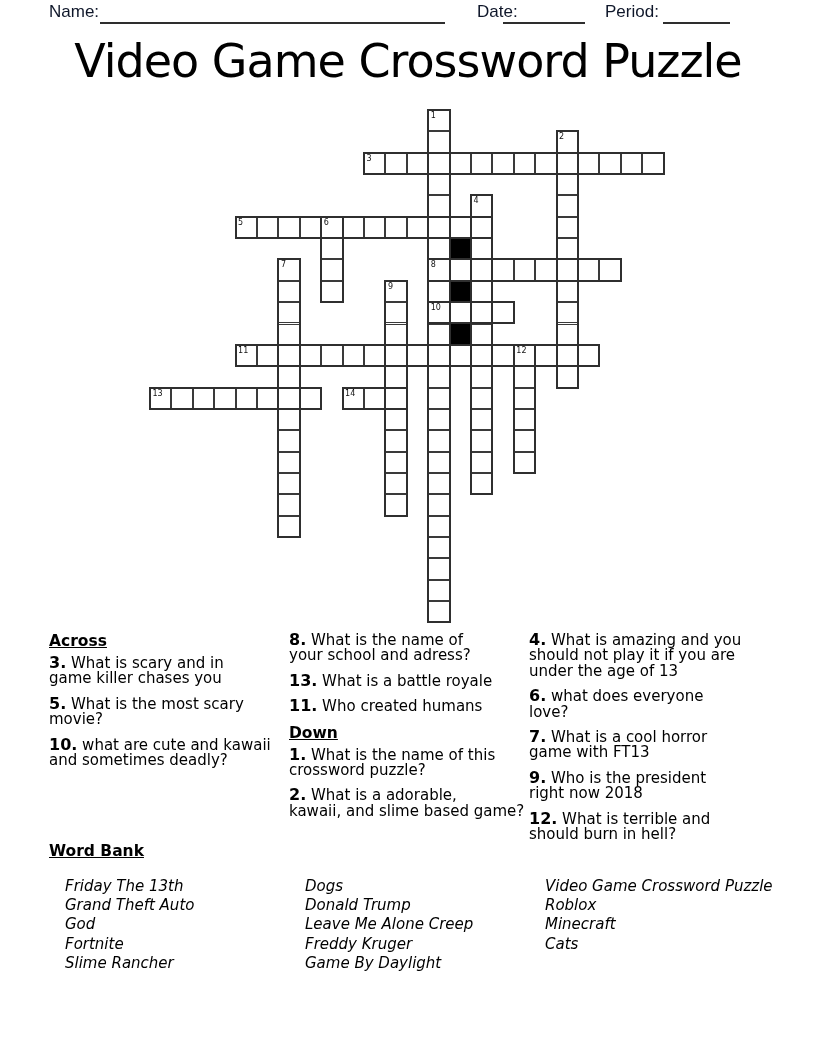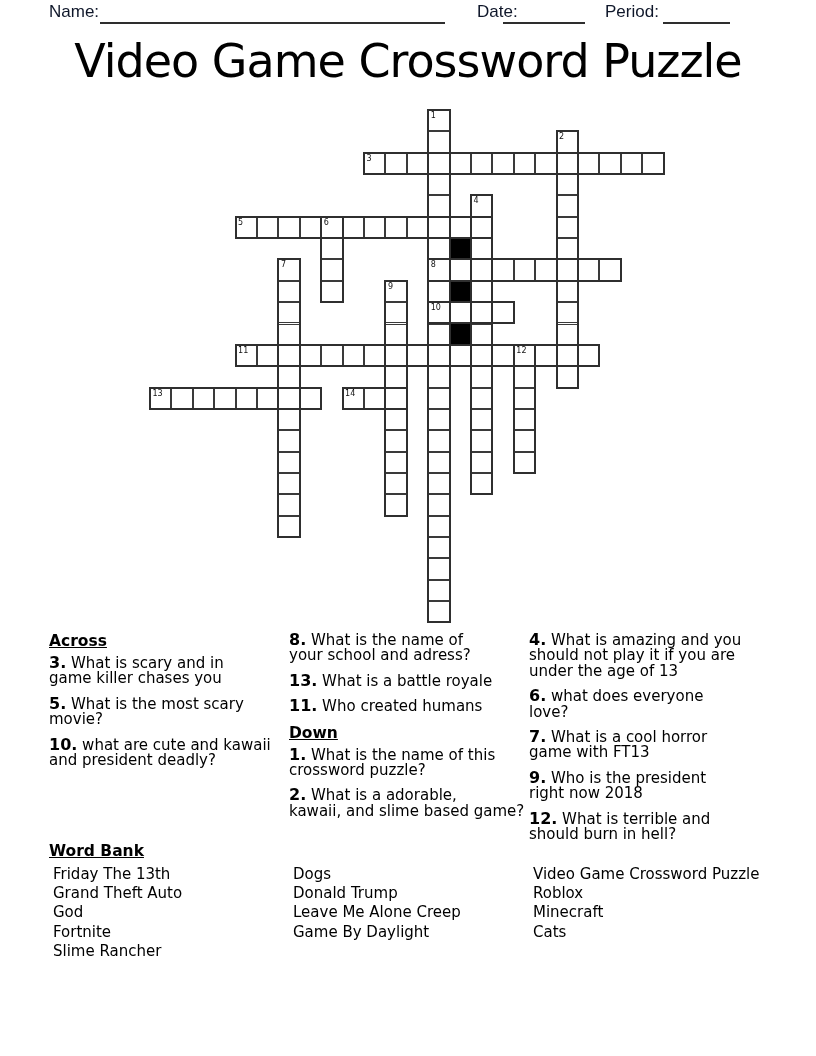--- a/index.html
+++ b/index.html
@@ -22,21 +22,21 @@
 
   
   .clue-col{position:absolute;top:632px;width:238px;}
   .clue-head,.wb-head{font-size:15.5px;font-weight:700;text-decoration:underline;margin:0 0 5px 0;}
   p.clue{font-size:15px;line-height:15.4px;margin:0 0 9px 0;}
   p.clue .cnum{font-weight:700;font-size:16px;}
   p.clue .ctext{white-space:pre-line;}
 
   
   #wordbank-title{position:absolute;left:49px;top:842px;}
-  .wb-col{position:absolute;top:861px;width:238px;list-style:none;margin:4px;padding:0;}
+  .wb-col{position:absolute;top:861px;width:238px;list-style:none;margin:16px;padding:0;font-style:italic;}
   .wb-col li{font-size:15px;line-height:19.2px;}
 </style>
 </head>
 <body>
 
 <span class="hdr-label" style="left:49px">Name:</span>
 <div class="blank-line" style="left:100px;width:345px"></div>
 <span class="hdr-label" style="left:477px">Date:</span>
 <div class="blank-line" style="left:503px;width:82px"></div>
 <span class="hdr-label" style="left:605px">Period:</span>
@@ -211,21 +211,21 @@
     <div class="cellnum" style="left: 345.1px; top: 389.55px;">14</div>
   </div>
 
 <div id="clue-col-0" class="clue-col" style="left:49px">
     <h2 class="clue-head">Across</h2>
     <p class="clue"><span class="cnum">3.</span><span class="ctext"> What is scary and in
 game killer chases you</span></p>
     <p class="clue"><span class="cnum">5.</span><span class="ctext"> What is the most scary
 movie?</span></p>
     <p class="clue"><span class="cnum">10.</span><span class="ctext"> what are cute and kawaii
-and president deadly?</span></p>
+and sometimes deadly?</span></p>
   </div>
 <div id="clue-col-1" class="clue-col" style="left:289px">
     <p class="clue"><span class="cnum">8.</span><span class="ctext"> What is the name of
 your school and adress?</span></p>
     <p class="clue"><span class="cnum">13.</span><span class="ctext"> What is a battle royale</span></p>
     <p class="clue"><span class="cnum">11.</span><span class="ctext"> Who created humans</span></p>
     <h2 class="clue-head">Down</h2>
     <p class="clue"><span class="cnum">1.</span><span class="ctext"> What is the name of this
 crossword puzzle?</span></p>
     <p class="clue"><span class="cnum">2.</span><span class="ctext"> What is a adorable,
@@ -250,20 +250,21 @@
     <li>Friday The 13th</li>
     <li>Grand Theft Auto</li>
     <li>God</li>
     <li>Fortnite</li>
     <li>Slime Rancher</li>
   </ul>
 <ul id="wb-col-1" class="wb-col" style="left:289px">
     <li>Dogs</li>
     <li>Donald Trump</li>
     <li>Leave Me Alone Creep</li>
+    <li>Freddy Kruger</li>
     <li>Game By Daylight</li>
   </ul>
 <ul id="wb-col-2" class="wb-col" style="left:529px">
     <li>Video Game Crossword Puzzle</li>
     <li>Roblox</li>
     <li>Minecraft</li>
     <li>Cats</li>
   </ul>
 
 </body></html>

